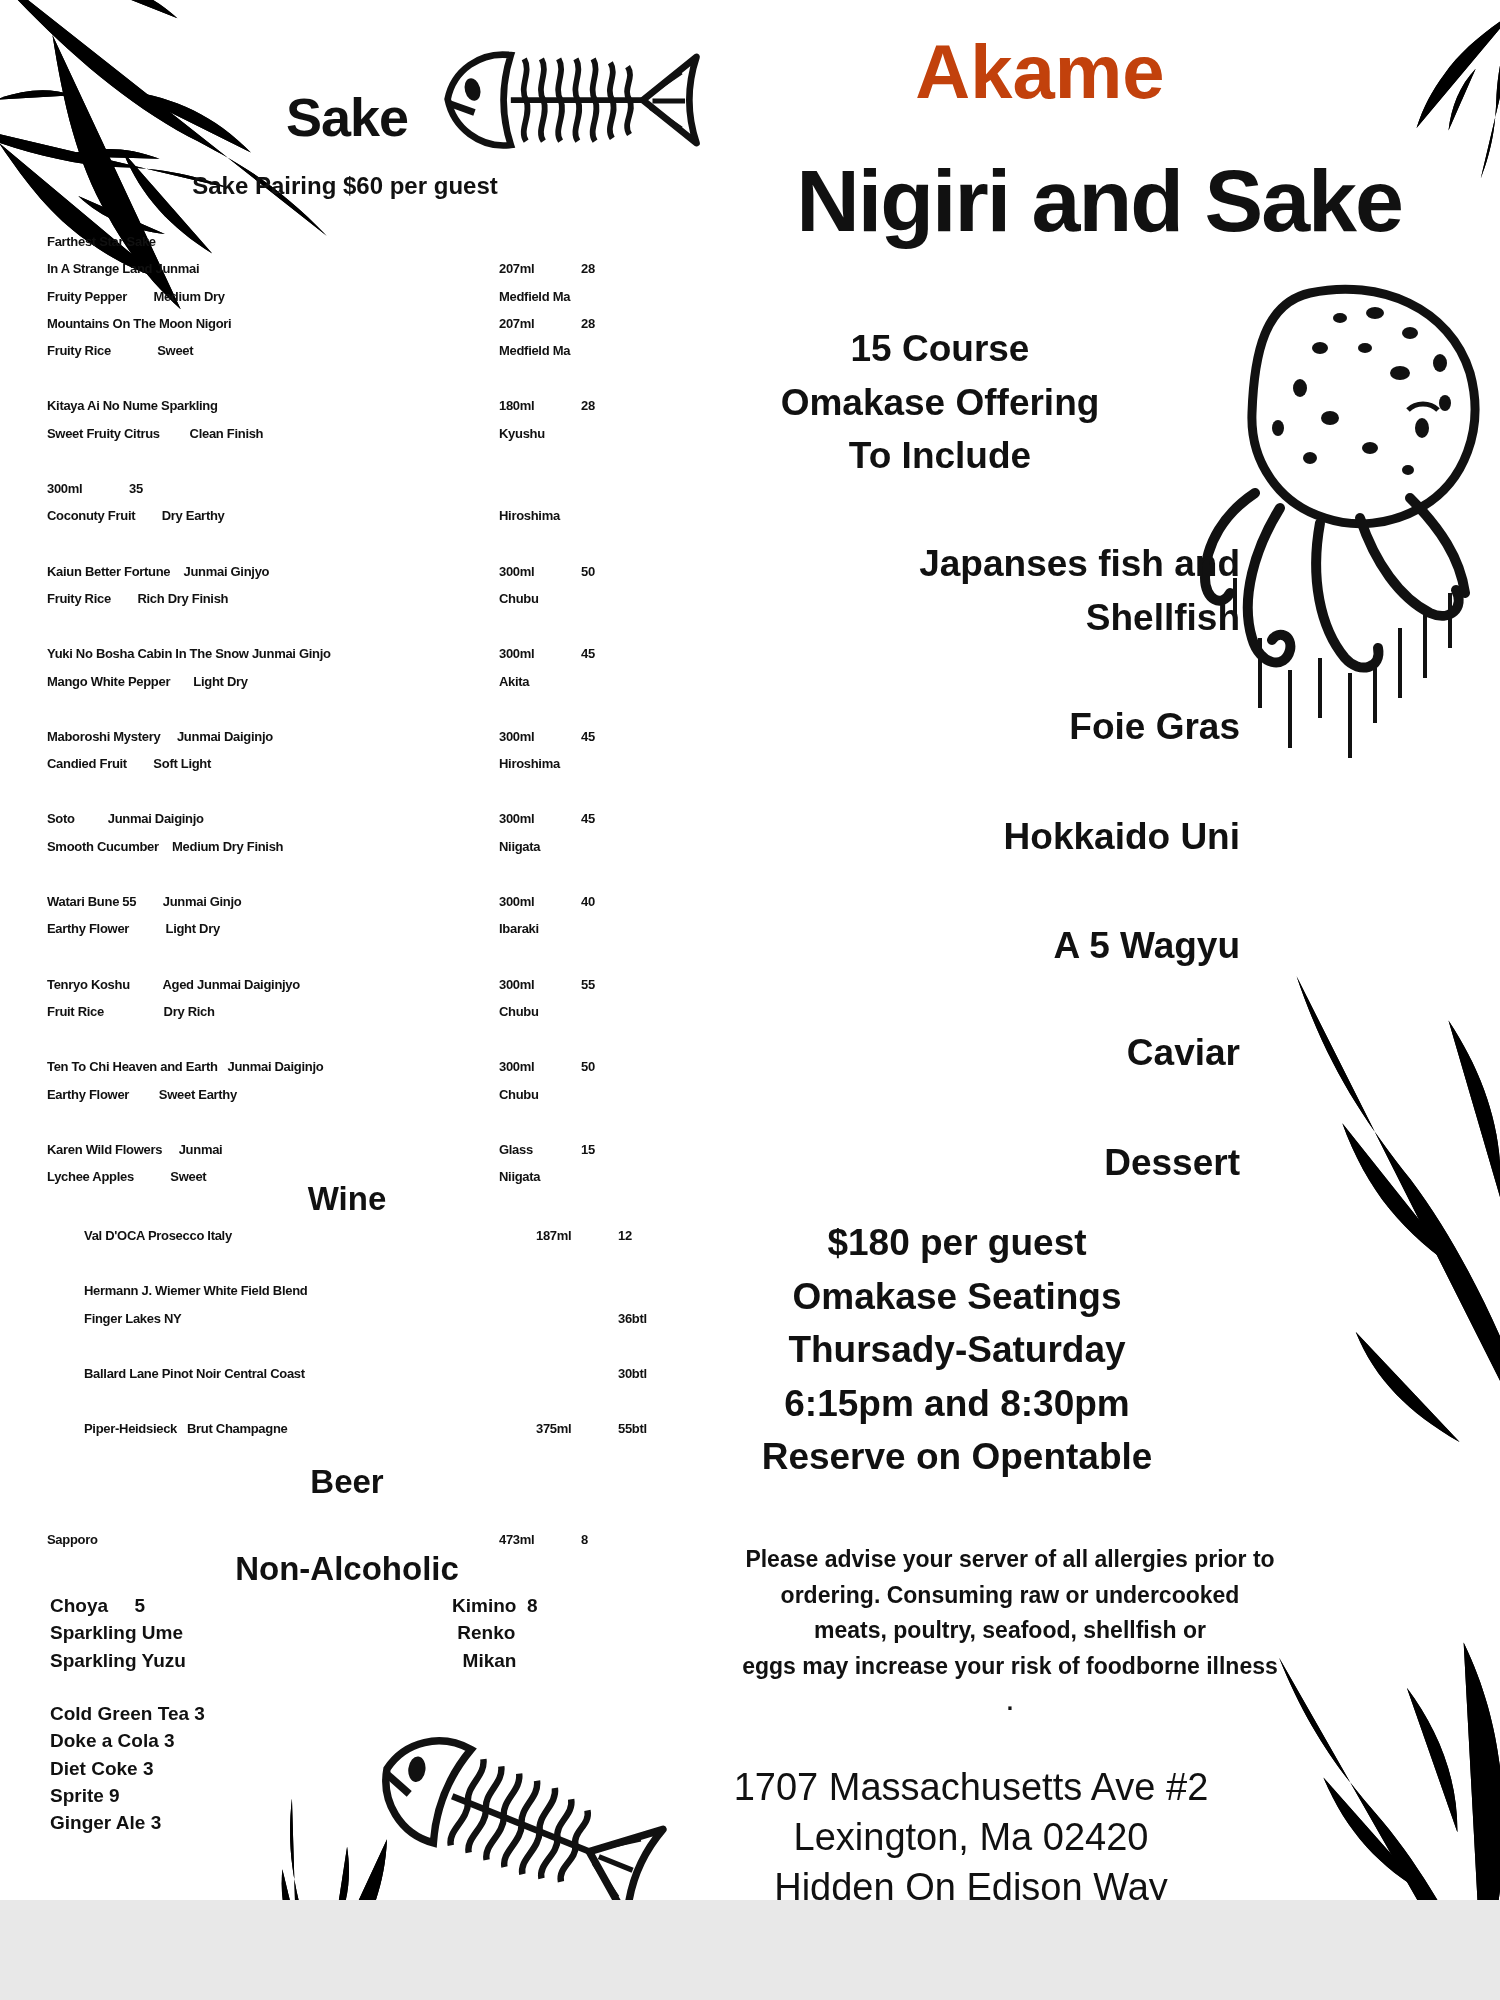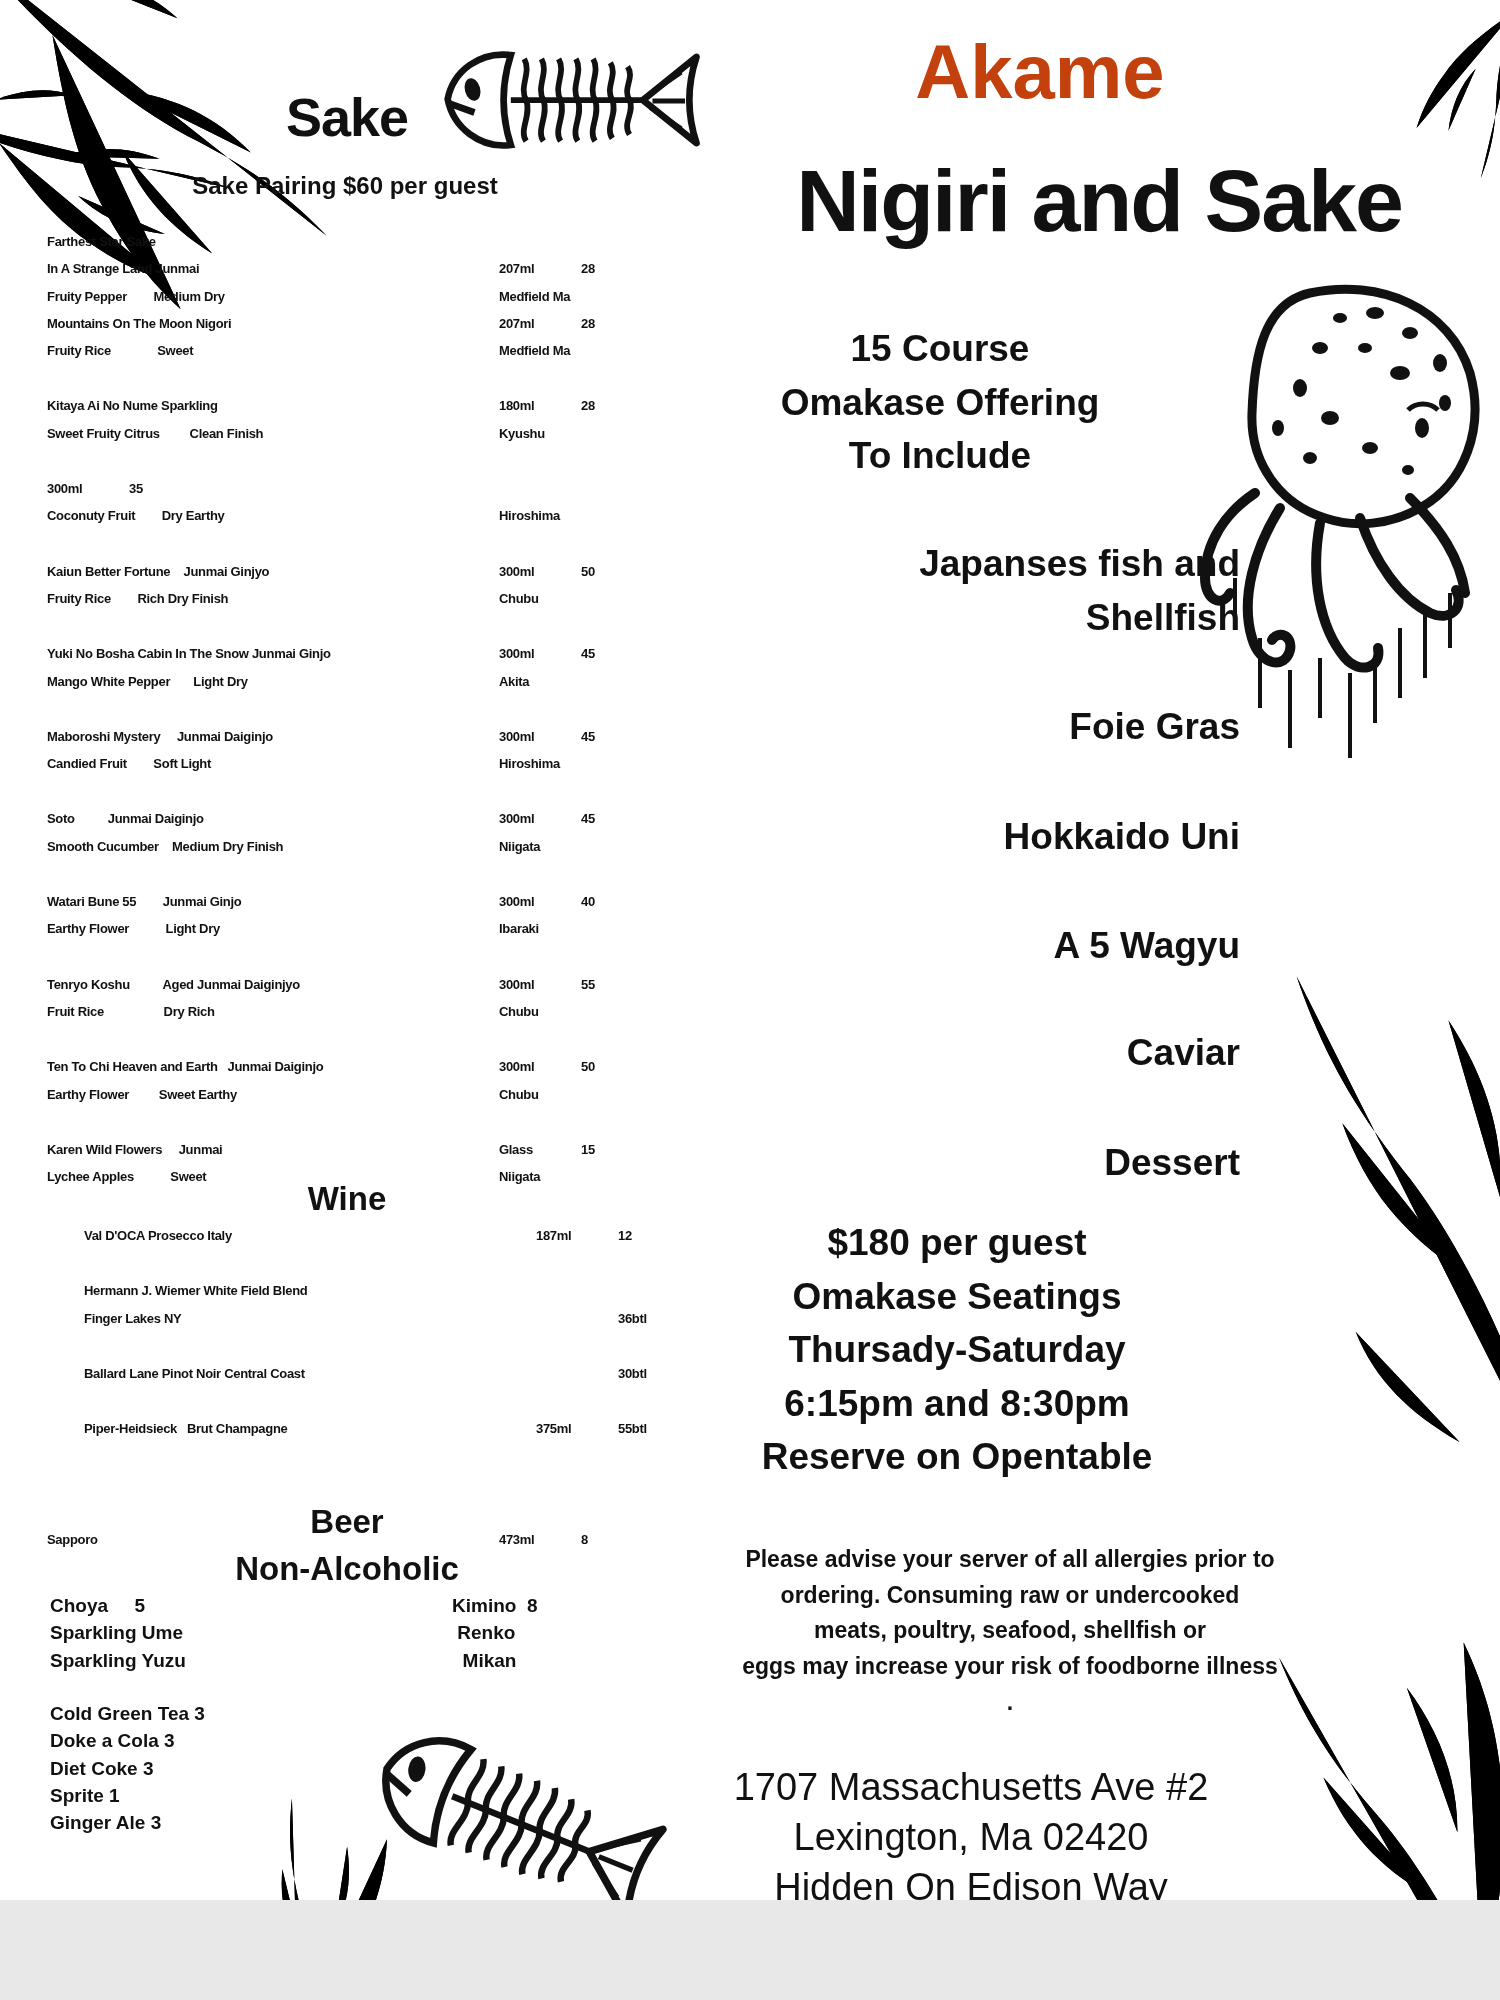--- a/index.html
+++ b/index.html
@@ -16,21 +16,21 @@
   #beer-list{top:1526px;}
   .mrow{display:flex;font-size:13px;font-weight:700;line-height:27.3px;letter-spacing:-0.3px;}
   .mt{flex:0 0 452px;white-space:pre;}
   .mr{display:flex;}
   .m1{flex:0 0 82px;white-space:pre;}
   .m2{white-space:pre;}
   .gap{margin-top:28px;}
   .section-heading{position:absolute;left:47px;width:600px;text-align:center;
         font-size:33px;font-weight:700;}
   #wine-heading{top:1180px;}
-  #beer-heading{top:1463px;margin-top:40px;}
+  #beer-heading{top:1463px;}
   #na-heading{top:1550px;}
   #na-pairs{position:absolute;left:50px;top:1592px;width:600px;}
   .na-row{display:flex;font-size:19px;font-weight:700;line-height:27.3px;}
   .nl{flex:0 0 402px;white-space:pre;}
   .nr{white-space:pre;}
   #na-extras{position:absolute;left:50px;top:1700px;width:400px;}
   .xrow{font-size:19px;font-weight:700;line-height:27.3px;white-space:pre;}
   
   .brand-title{position:absolute;left:740px;top:28px;width:600px;text-align:center;
         font-size:76px;font-weight:700;}
@@ -358,21 +358,21 @@
       <div class="na-row">
         <span class="nl">Sparkling Yuzu</span>
         <span class="nr">  Mikan</span>
       </div>
     </div>
   <div id="na-extras">
 
   <div class="xrow">Cold Green Tea 3</div>
       <div class="xrow">Doke a Cola 3</div>
       <div class="xrow">Diet Coke 3</div>
-      <div class="xrow">Sprite 1</div>
+      <div class="xrow">Sprite 9</div>
       <div class="xrow">Ginger Ale 3</div>
     </div>
 
   <svg class="deco" style="left:378px;top:1716px;transform:rotate(22deg);transform-origin:40px 60px" width="300" height="134" viewBox="0 0 280 120">
     <use href="#fishbone"></use>
   </svg>
 
   <div class="brand-title" style="color:#c2410c">Akame</div>
   <div class="menu-title">Nigiri and Sake</div>
 

